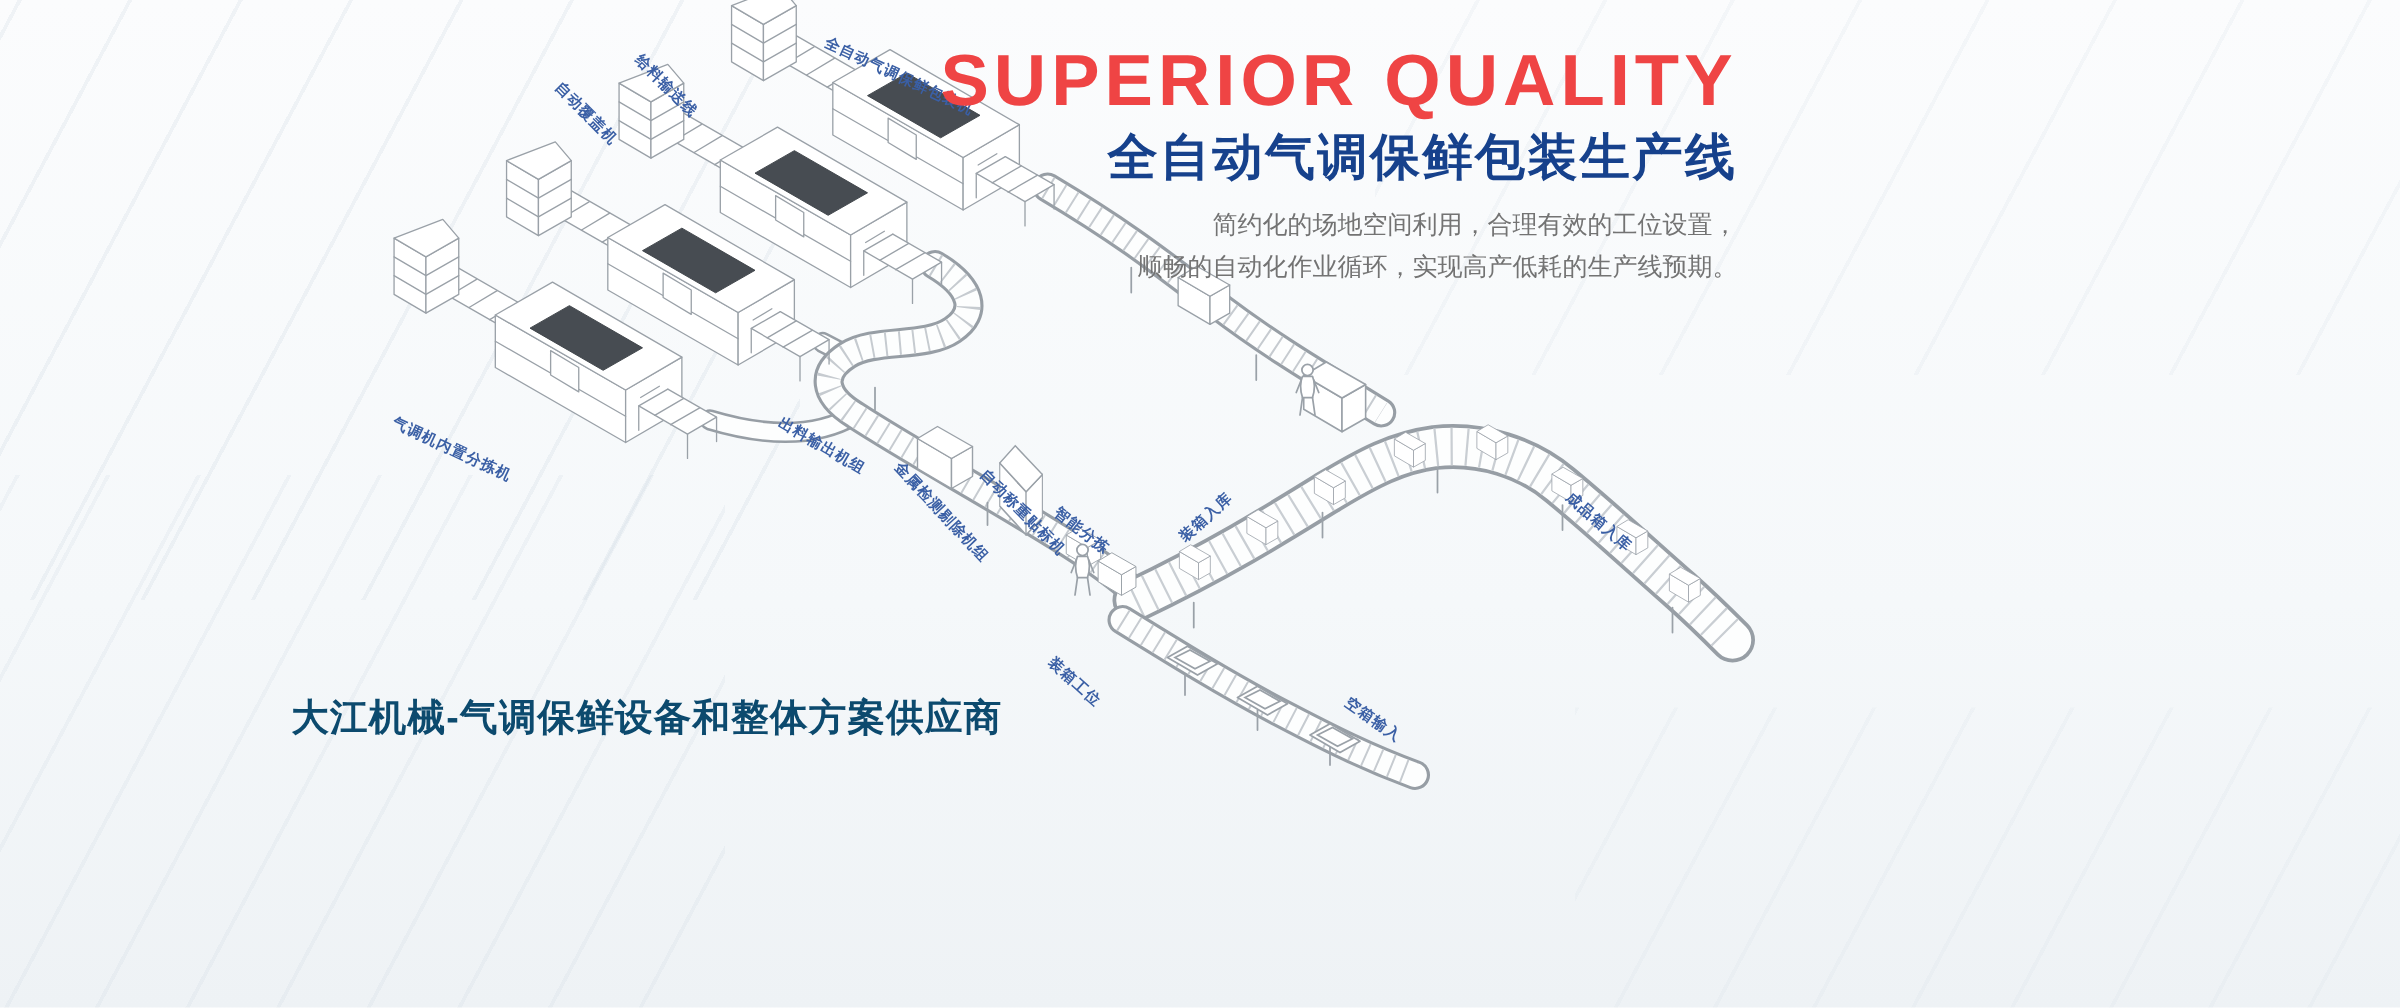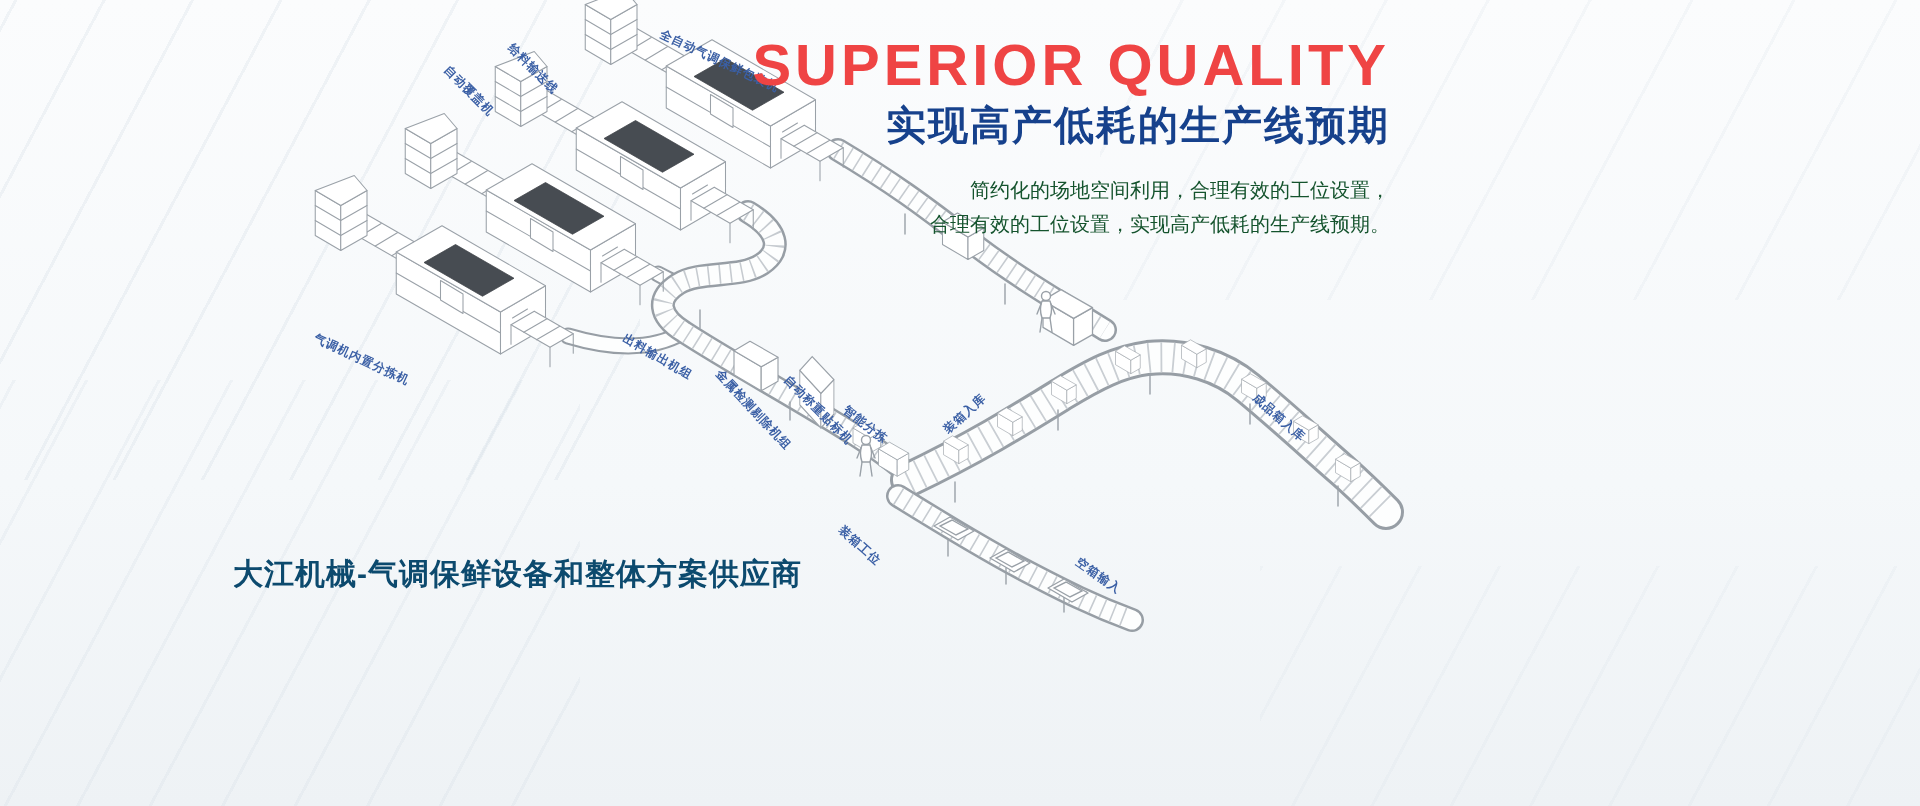--- a/index.html
+++ b/index.html
@@ -38,21 +38,21 @@
 
   .hero{position:absolute;right:530px;top:36px;width:660px;text-align:right;}
   .watermark{
     font-size:58px;font-weight:700;letter-spacing:4px;color:#ef4444;line-height:1;
     white-space:nowrap;
   }
   .hero-title{
     margin-top:4px;font-size:40px;font-weight:800;color:#16418c;letter-spacing:2px;
     white-space:nowrap;
   }
-  .hero-desc{margin-top:20px;font-size:20px;color:#14532d;line-height:34px;}
+  .hero-desc{margin-top:10px;font-size:20px;color:#737373;line-height:34px;}
 
   .footer{position:absolute;left:233px;top:554px;}
   .footer-title{font-size:30px;font-weight:800;color:#0c4a6e;letter-spacing:1px;white-space:nowrap;}
   .footer-subtitle{margin-top:8px;font-size:15px;color:#9aa3ab;letter-spacing:.5px;white-space:nowrap;}
 </style>
 </head>
 <body>
 
 <div class="tex tex1"></div>
 <div class="tex tex2"></div>
@@ -197,22 +197,22 @@
 <span class="diagram-label" style="left:724px;top:366px;transform:rotate(47deg);">金属检测剔除机组</span>
 <span class="diagram-label" style="left:792px;top:372px;transform:rotate(45deg);">自动称重贴标机</span>
 <span class="diagram-label" style="left:850px;top:402px;transform:rotate(38deg);">智能分拣</span>
 <span class="diagram-label" style="left:940px;top:425px;transform:rotate(-42deg);">装箱入库</span>
 <span class="diagram-label" style="left:846px;top:522px;transform:rotate(42deg);">装箱工位</span>
 <span class="diagram-label" style="left:1260px;top:390px;transform:rotate(41deg);">成品箱入库</span>
 <span class="diagram-label" style="left:1082px;top:554px;transform:rotate(35deg);">空箱输入</span>
 
 <div class="hero">
   <div class="watermark">SUPERIOR QUALITY</div>
-  <div class="hero-title">实现高产低耗的生产线预期</div>
+  <div class="hero-title">全自动气调保鲜包装生产线</div>
   <div class="hero-desc">
     <div>简约化的场地空间利用，合理有效的工位设置，</div>
-    <div>合理有效的工位设置，实现高产低耗的生产线预期。</div>
+    <div>顺畅的自动化作业循环，实现高产低耗的生产线预期。</div>
   </div>
 </div>
 
 <div class="footer">
   <div class="footer-title">大江机械-气调保鲜设备和整体方案供应商</div>
 </div>
 
 </body></html>

